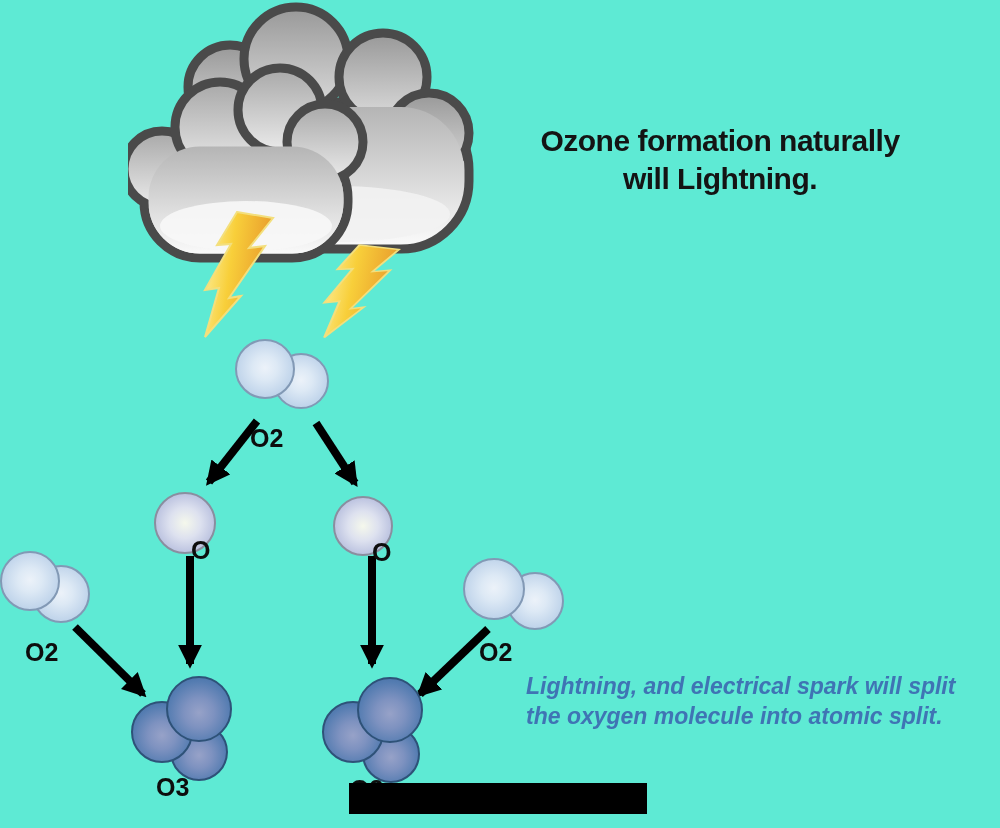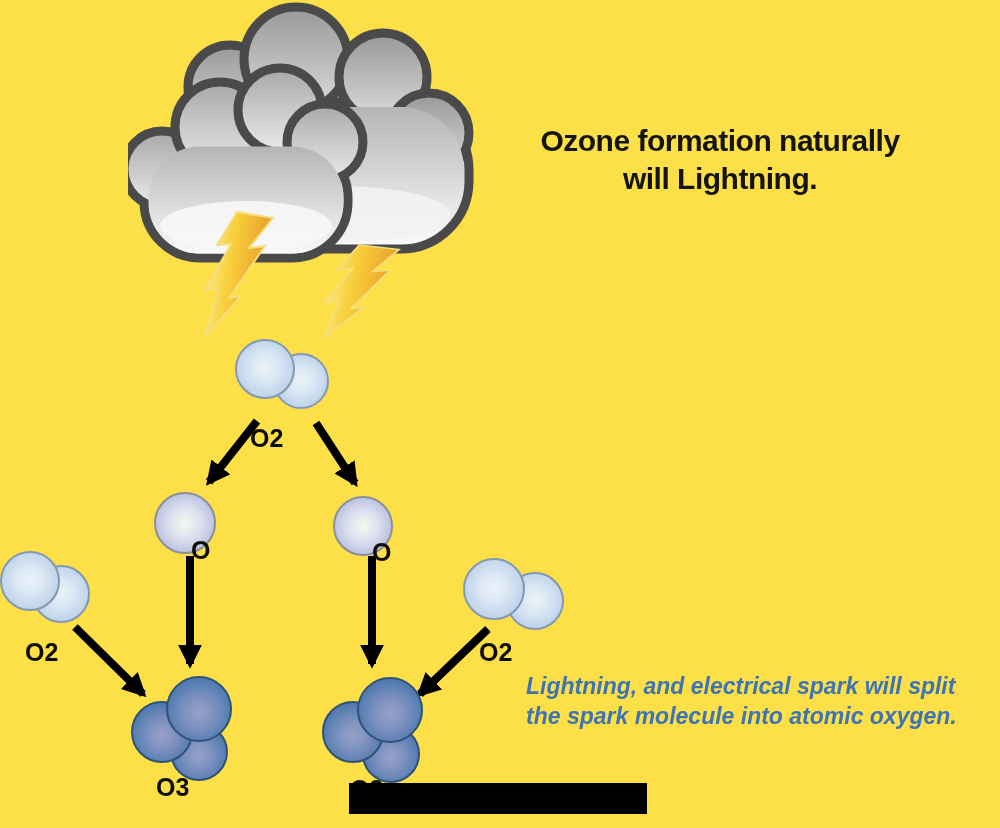--- a/index.html
+++ b/index.html
@@ -1,17 +1,17 @@
 <!DOCTYPE html>
 <html><head>
 <meta charset="utf-8">
 <style>
   html,body{margin:0;padding:0;background:#ffffff;}
   .canvas{
-    position:relative;width:1000px;height:828px;background:#fde047;overflow:hidden;
+    position:relative;width:1000px;height:828px;background:#5eead4;overflow:hidden;
     font-family:"Liberation Sans",sans-serif;
   }
   .circle{position:absolute;border-radius:50%;box-sizing:border-box;}
   .o2c{
     background:radial-gradient(circle at 50% 48%, #ecf2f9 0%, #dde9f5 30%, #c4d7ec 65%, #adc7e3 100%);
     border:2px solid #8299b5;
   }
   .oc{
     background:radial-gradient(circle at 50% 50%, #f5f8ec 0%, #dde1ef 38%, #bcc3e0 72%, #a2aad1 100%);
     border:2px solid #8a8e9f;
@@ -150,18 +150,18 @@
 
   <div class="molecule">
     <i class="circle o3c" style="left:362px;top:725px;width:58px;height:58px;"></i>
     <i class="circle o3c" style="left:322px;top:701px;width:62px;height:62px;"></i>
     <i class="circle o3c" style="left:357px;top:677px;width:66px;height:66px;"></i>
   </div>
   <div class="lbl lblz" style="left:350px;top:775px;width:56px;">O3</div>
 
   <div class="caption">
     <span>Lightning, and electrical spark will split</span>
-    <span>the spark molecule into atomic oxygen.</span>
+    <span>the oxygen molecule into atomic split.</span>
   </div>
 
   <div class="redaction"></div>
 
 </div>
 
 </body></html>

